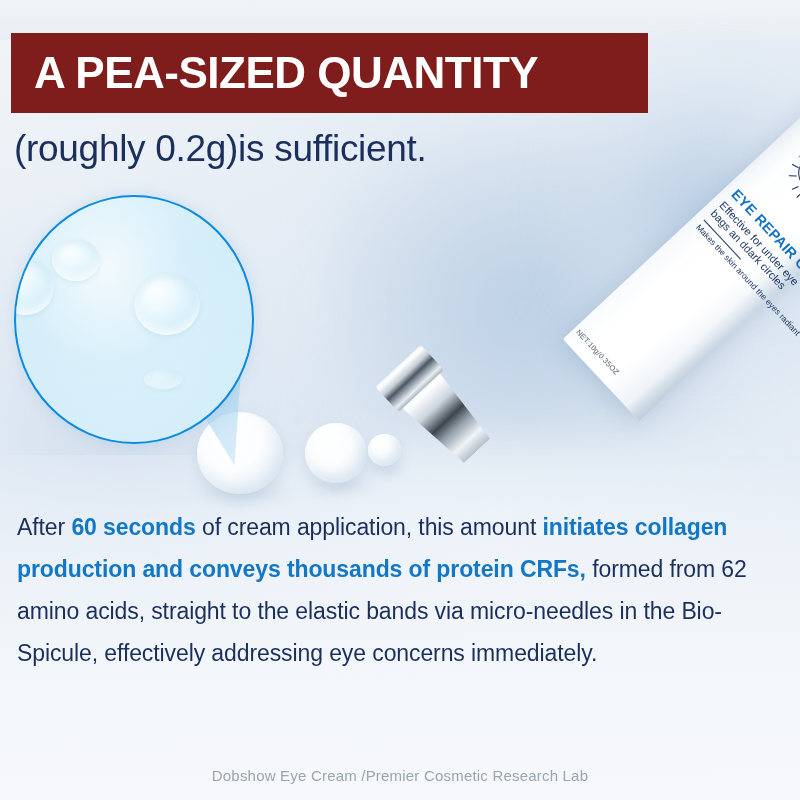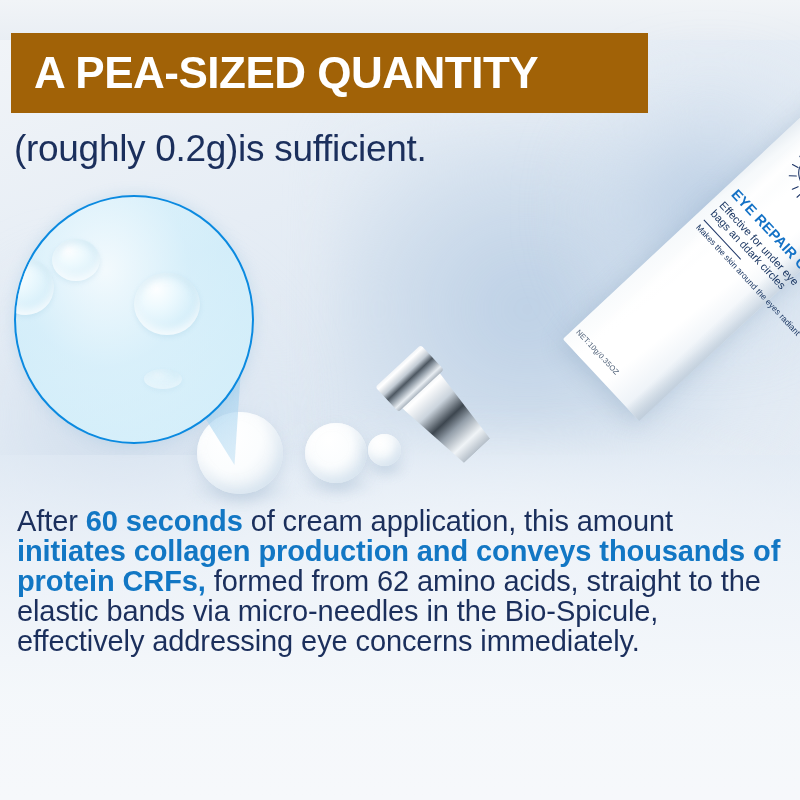--- a/index.html
+++ b/index.html
@@ -55,21 +55,21 @@
     position: absolute;
     left: 0; top: 0; width: 800px; height: 40px;
     background: linear-gradient(180deg, #f1f4f7 0%, #e9eef4 100%);
   }
 
   
   .banner {
     position: absolute;
     left: 11px; top: 33px;
     width: 637px; height: 80px;
-    background: #a16207;
+    background: #7f1d1d;
     display: flex; align-items: center;
   }
   .banner-title {
     color: #ffffff;
     font-size: 44px;
     font-weight: bold;
     letter-spacing: -0.5px;
     padding-left: 23px;
     white-space: nowrap;
   }
@@ -228,22 +228,22 @@
     background: linear-gradient(90deg, #eef2f6 0%, #ffffff 9%, #cbd4dd 30%, #3d464f 50%, #939ea9 64%, #f0f4f7 84%, #b4bec8 100%);
     clip-path: polygon(0% 0%, 100% 16%, 100% 84%, 0% 100%);
     border-radius: 0 4px 4px 0;
   }
 
   
   .body-copy {
     position: absolute;
     left: 17px; top: 506px;
     width: 770px;
-    font-size: 29px;
-    line-height: 30px;
+    font-size: 23px;
+    line-height: 42px;
     color: #1b2f5c;
     letter-spacing: -0.1px;
   }
   .accent { color: #1277c4; font-weight: bold; }
 
   .footer-credit {
     position: absolute;
     left: 0; top: 767px;
     width: 800px;
     text-align: center;
@@ -332,14 +332,15 @@
 
   <div class="banner">
     <div class="banner-title">A PEA-SIZED QUANTITY</div>
   </div>
   <div class="subhead">(roughly 0.2g)is sufficient.</div>
 
   <div class="body-copy">
     <span>After </span><span class="accent">60 seconds</span><span> of cream application, this amount </span><span class="accent">initiates collagen production and conveys thousands of protein CRFs,</span><span> formed from 62 amino acids, straight to the elastic bands via micro-needles in the Bio-Spicule, effectively addressing eye concerns immediately.</span>
   </div>
 
+  <div class="footer-credit">Dobshow Eye Cream /Premier Cosmetic Research Lab</div>
 
 </div>
 
 </body></html>

